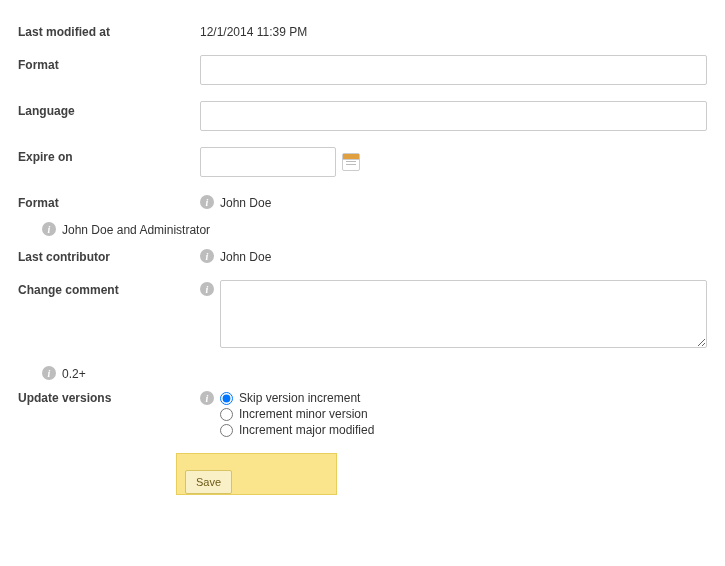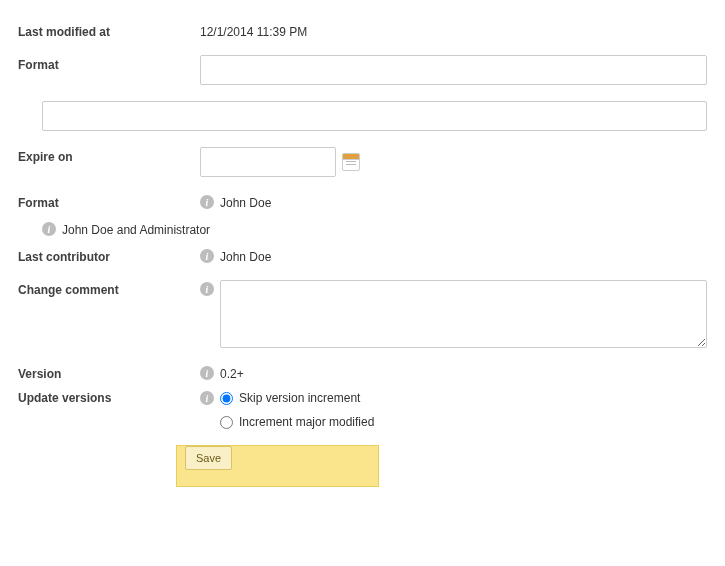--- a/index.html
+++ b/index.html
@@ -99,45 +99,45 @@
     height: 68px;
     padding: 4px 8px;
     font-size: 13px;
     border-radius: 2px;
     resize: both;
     font-family: Arial, Helvetica, sans-serif;
   }
   .radios {
     display: flex;
     flex-direction: column;
-    gap: 10px;
+    gap: 2px;
   }
   .radio-line {
     display: flex;
     align-items: center;
     gap: 6px;
   }
   .radio-line input[type=radio] {
     margin: 0;
     width: 13px;
     height: 13px;
   }
   .radio-line label {
     color: #333;
     font-size: 12px;
   }
   .save-region {
     margin-left: 158px;
     margin-top: 10px;
-    width: 203px;
+    width: 161px;
     height: 42px;
     background: #fae48c;
     border: 1px solid #e8ce5d;
     display: flex;
-    align-items: flex-start;
+    align-items: flex-end;
     padding-left: 8px;
   }
   .save-btn {
     background: #faf0c8;
     border: 1px solid #d9c463;
     color: #6b5a16;
     padding: 5px 10px;
     font-size: 11px;
     cursor: pointer;
     border-radius: 2px;
@@ -158,20 +158,21 @@
 </div>
 
 <div class="row">
   <div class="label">Format</div>
   <div class="value">
     <input type="text" class="wide" value="" style="">
   </div>
 </div>
 
 <div class="row">
+  <div class="label">Language</div>
   <div class="value">
     <input type="text" class="wide" value="" style="">
   </div>
 </div>
 
 <div class="row">
   <div class="label">Expire on</div>
   <div class="value">
     <input type="text" class="date" value="" style="">
     <span class="cal-icon"></span>
@@ -203,38 +204,41 @@
 
 <div class="row">
   <div class="label">Change comment</div>
   <div class="value">
     <span class="info-icon">i</span>
     <textarea style=""></textarea>
   </div>
 </div>
 
 <div class="row tight">
-  <div class="label">Version</div>
   <div class="value">
     <span class="info-icon">i</span>
     <span class="value-text">0.2+</span>
   </div>
 </div>
 
 <div class="row versions">
   <div class="label">Update versions</div>
   <div class="value">
     <span class="info-icon">i</span>
     <div class="radios">
       <div class="radio-line">
         <input type="radio" name="uv" checked="" style="">
         <label>Skip version increment</label>
       </div>
       <div class="radio-line">
         <input type="radio" name="uv" style="">
+        <label>Increment minor version</label>
+      </div>
+      <div class="radio-line">
+        <input type="radio" name="uv" style="">
         <label>Increment major modified</label>
       </div>
     </div>
   </div>
 </div>
 
 <div class="save-region">
   <button class="save-btn">Save</button>
 </div>
 

